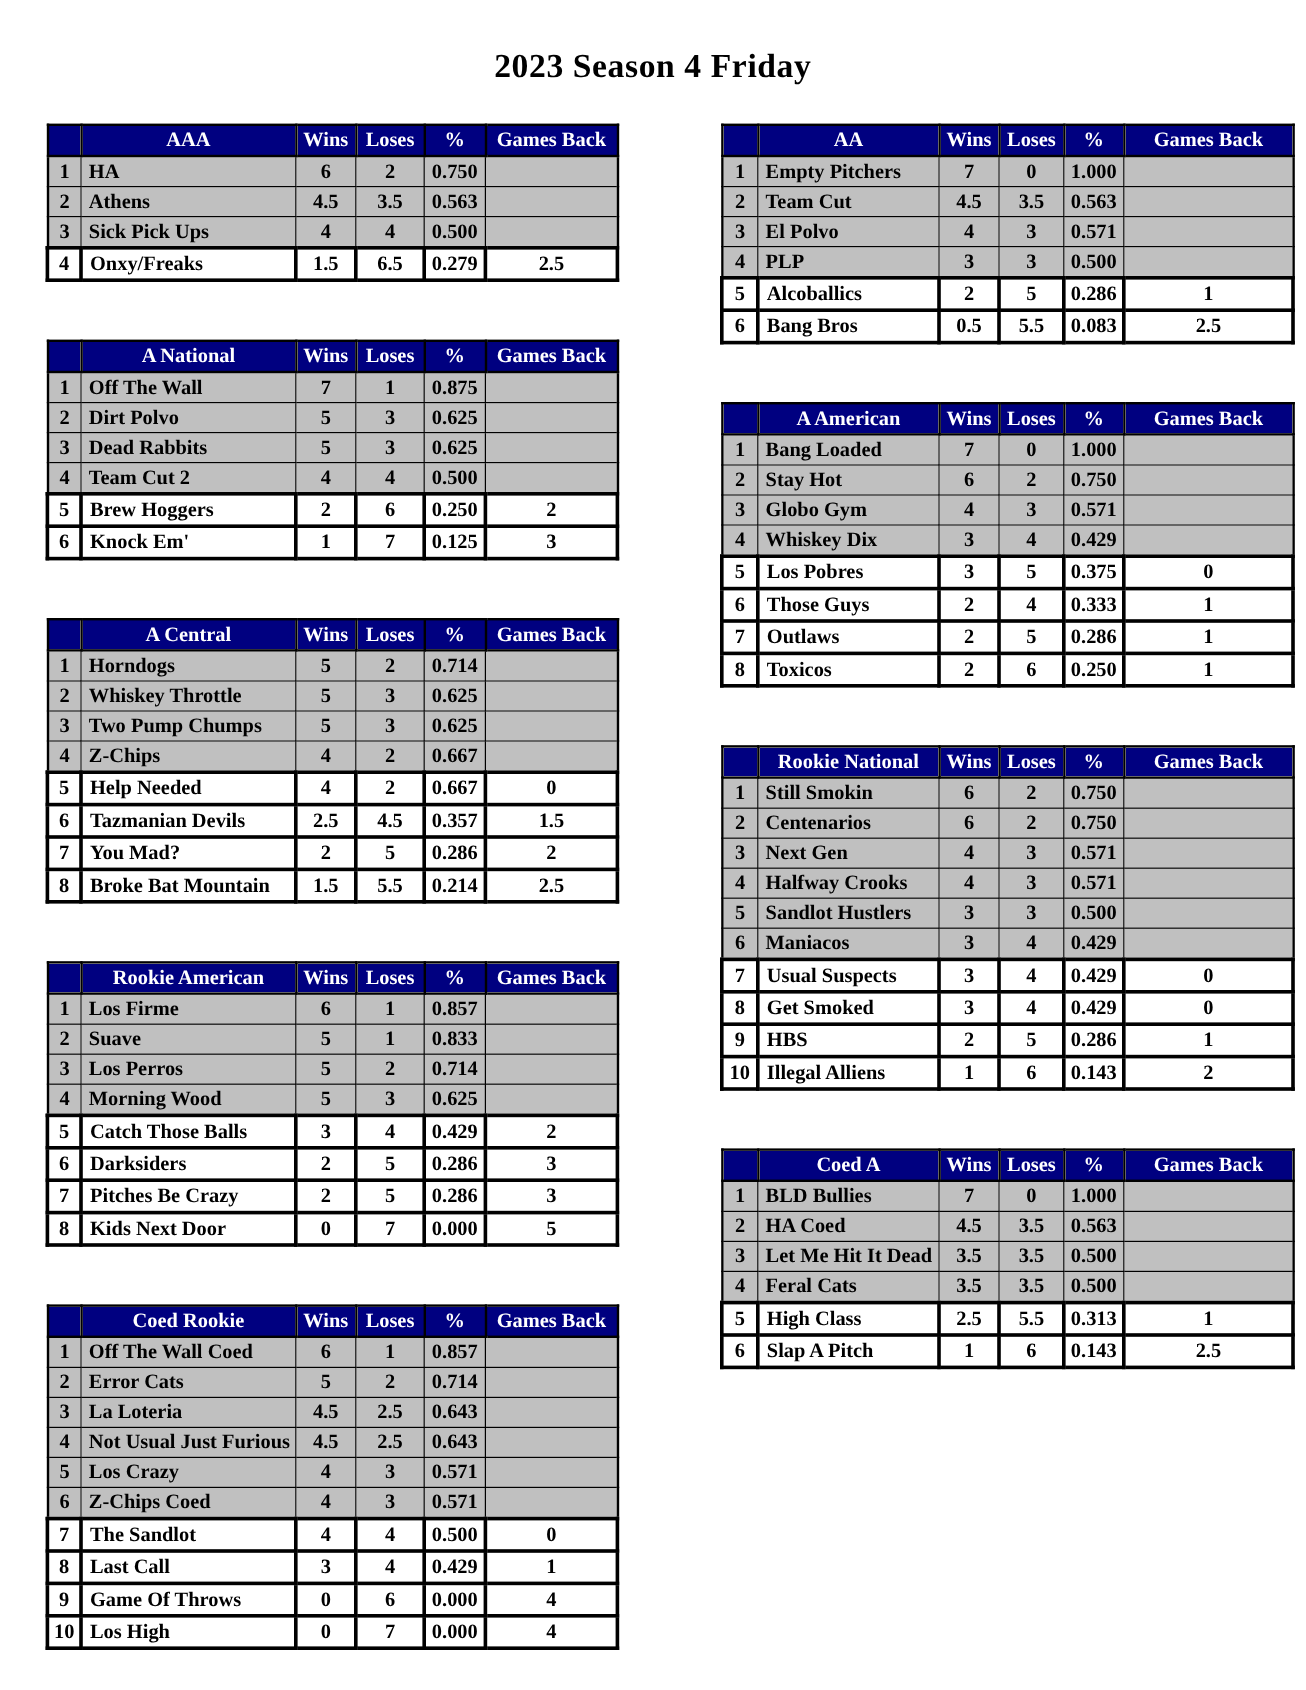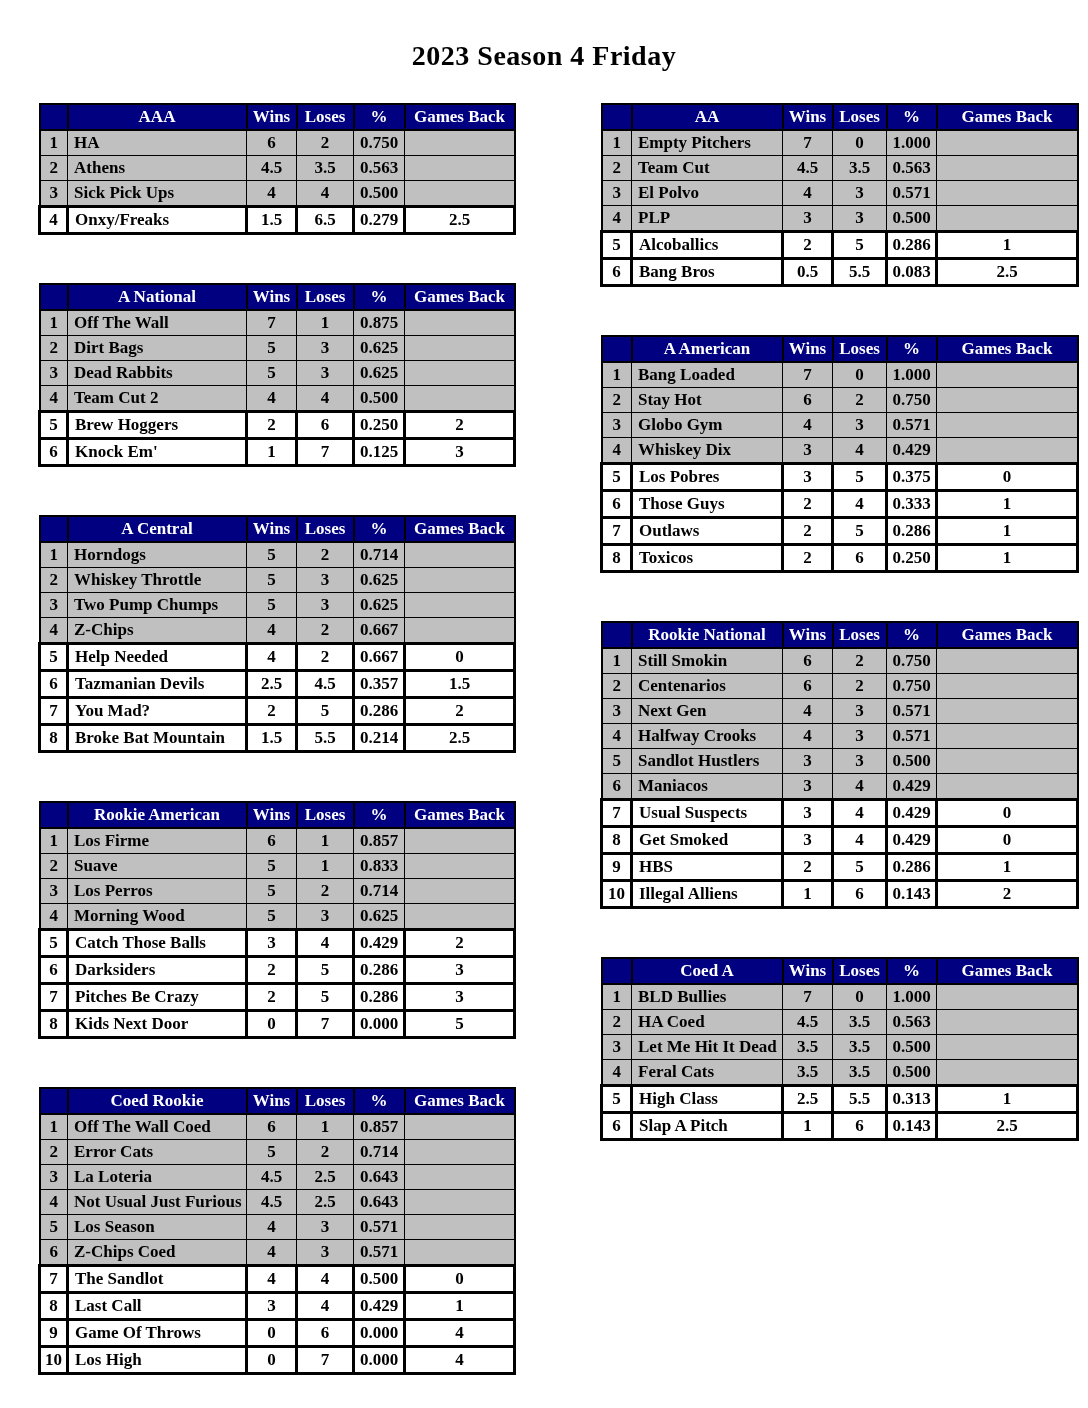--- a/index.html
+++ b/index.html
@@ -113,21 +113,21 @@
         <tr class="g">
           <td class="rank">1</td>
           <td class="team">Off The Wall</td>
           <td class="num">7</td>
           <td class="num">1</td>
           <td class="num">0.875</td>
           <td class="num"></td>
         </tr>
         <tr class="g">
           <td class="rank">2</td>
-          <td class="team">Dirt Bags</td>
+          <td class="team">Dirt Polvo</td>
           <td class="num">5</td>
           <td class="num">3</td>
           <td class="num">0.625</td>
           <td class="num"></td>
         </tr>
         <tr class="g">
           <td class="rank">3</td>
           <td class="team">Dead Rabbits</td>
           <td class="num">5</td>
           <td class="num">3</td>
@@ -379,21 +379,21 @@
         <tr class="g">
           <td class="rank">4</td>
           <td class="team">Not Usual Just Furious</td>
           <td class="num">4.5</td>
           <td class="num">2.5</td>
           <td class="num">0.643</td>
           <td class="num"></td>
         </tr>
         <tr class="g">
           <td class="rank">5</td>
-          <td class="team">Los Season</td>
+          <td class="team">Los Crazy</td>
           <td class="num">4</td>
           <td class="num">3</td>
           <td class="num">0.571</td>
           <td class="num"></td>
         </tr>
         <tr class="g">
           <td class="rank">6</td>
           <td class="team">Z-Chips Coed</td>
           <td class="num">4</td>
           <td class="num">3</td>

